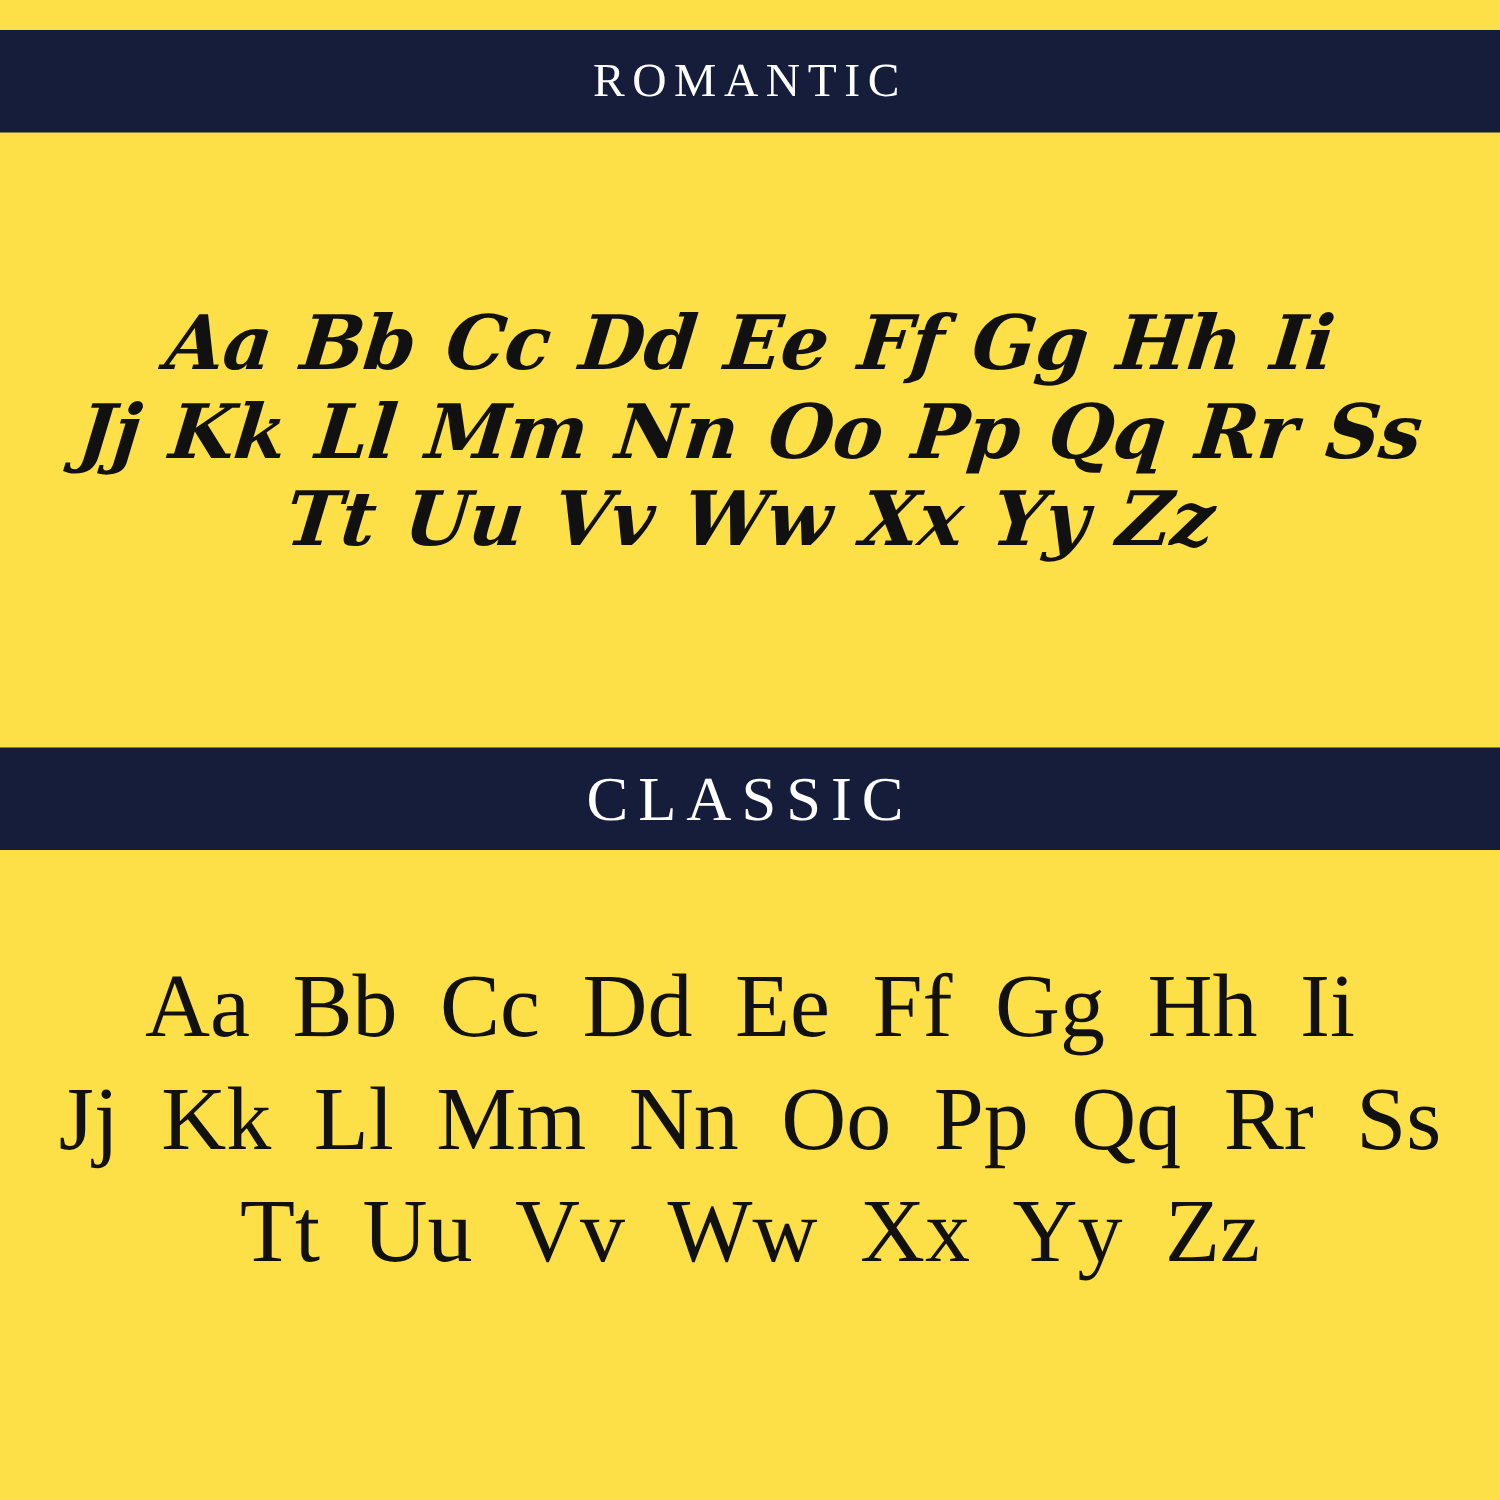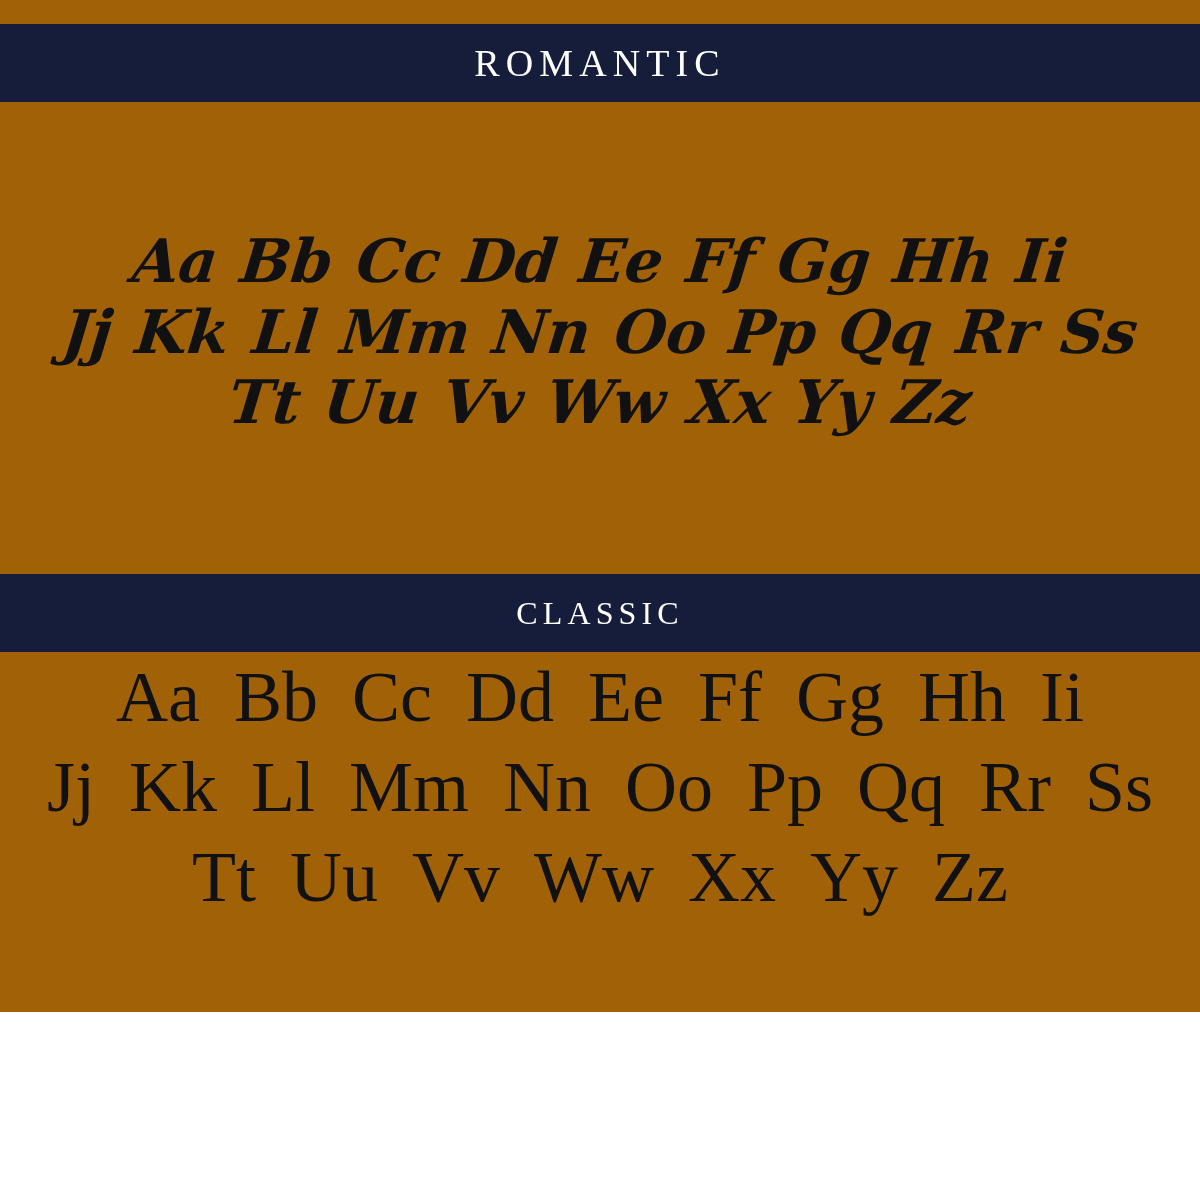--- a/index.html
+++ b/index.html
@@ -8,23 +8,23 @@
   }
   body {
     width: 1200px;
     height: 1200px;
     background: #ffffff;
     font-family: "Liberation Serif", serif;
     overflow: hidden;
   }
   .page {
     width: 1200px;
-    height: 1012px;
+    height: 1200px;
     position: relative;
-    background: #a16207;
+    background: #fde047;
     display: flex;
     flex-direction: column;
   }
 
   
   .band {
     width: 100%;
     background: #151d3b;
     color: #ffffff;
     text-align: center;
@@ -81,21 +81,21 @@
   .row-r1 .script-pair { font-size: 60px; }
   .row-r2 .script-pair { font-size: 60px; }
   .row-r3 .script-pair { font-size: 60px; }
 
   
   .band-classic {
     height: 82px;
     margin-top: 22px;
   }
   .band-classic .band-label {
-    font-size: 32px;
+    font-size: 50px;
   }
   .classic-body {
     flex: 1;
     display: flex;
     flex-direction: column;
     justify-content: center;
     align-items: center;
     padding-bottom: 90px;
     box-sizing: border-box;
   }

